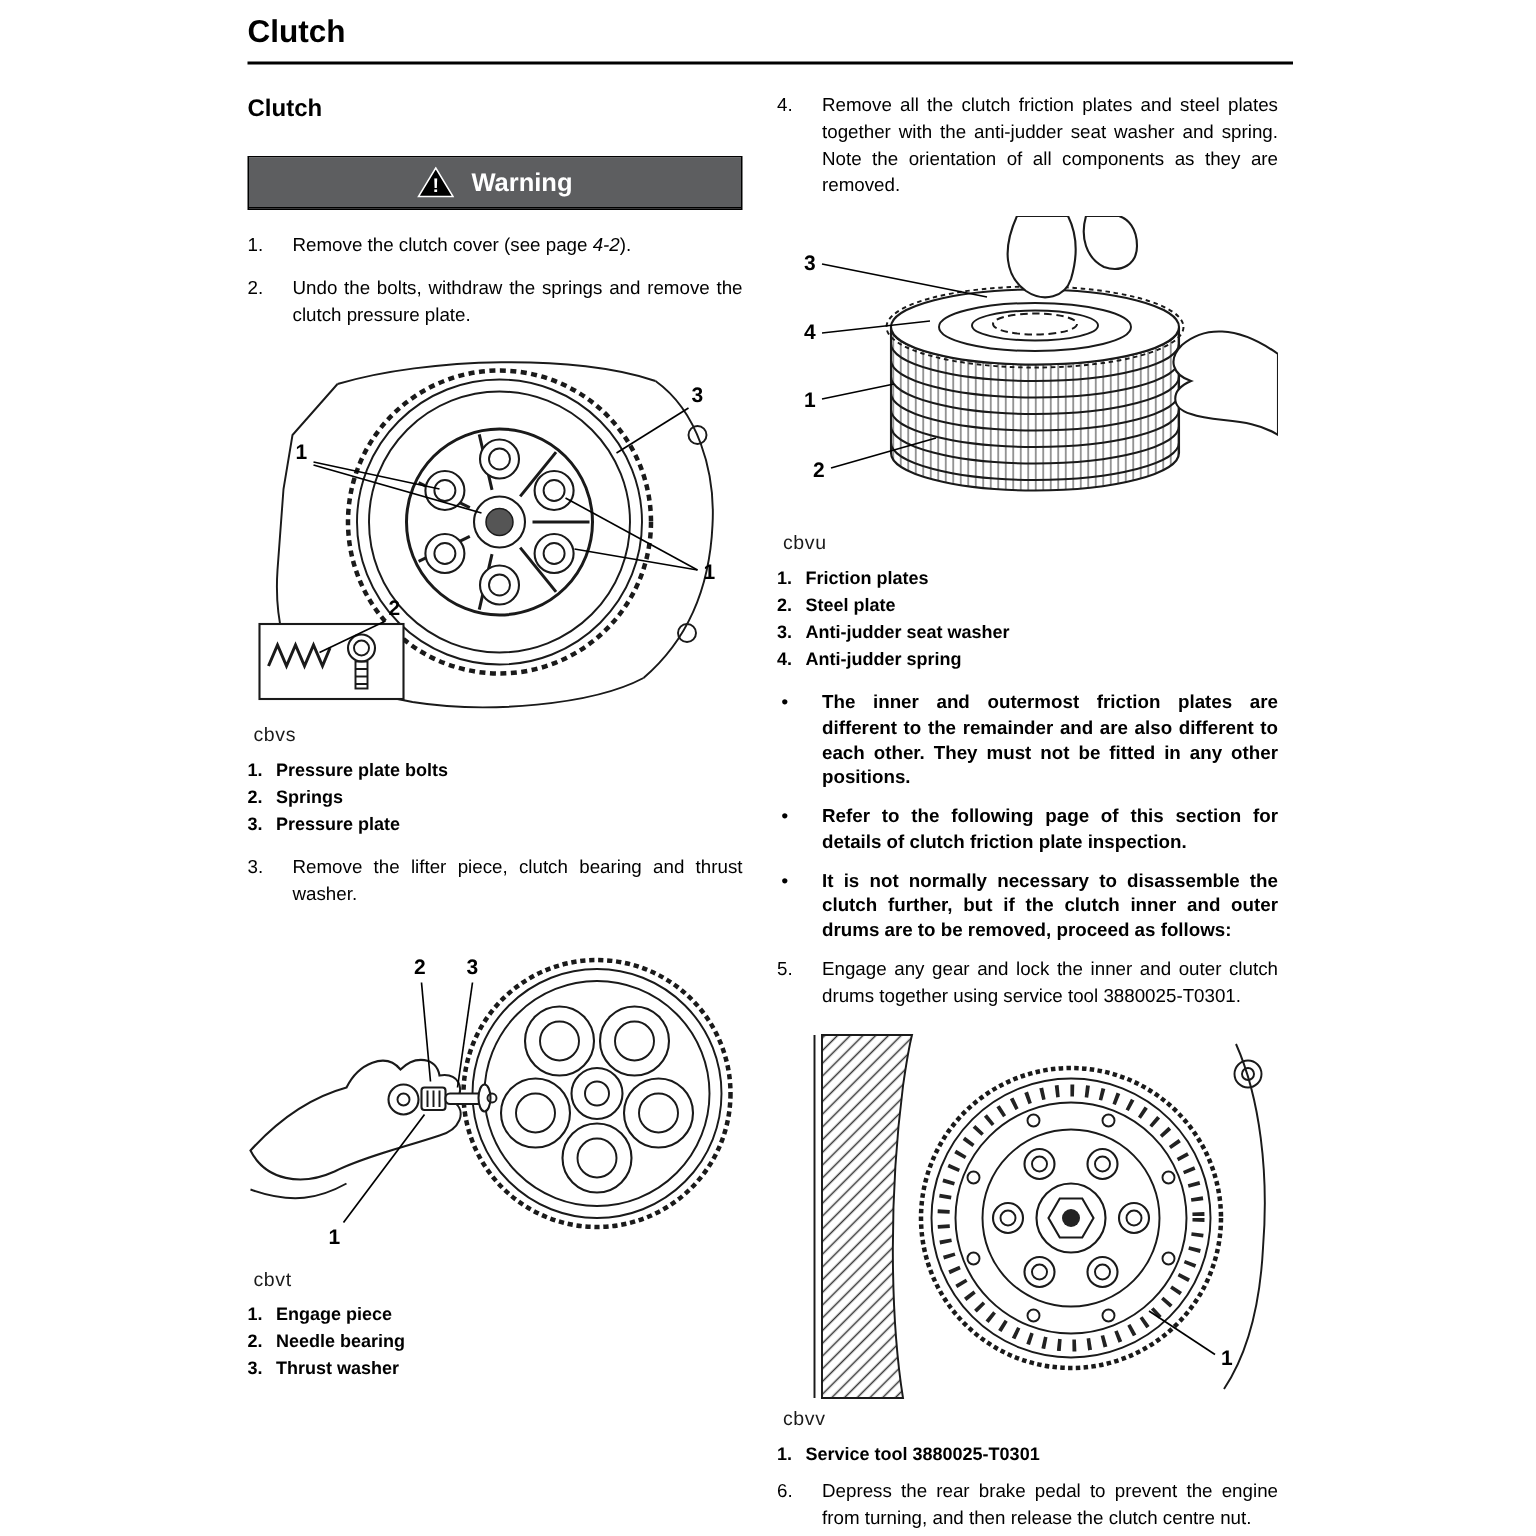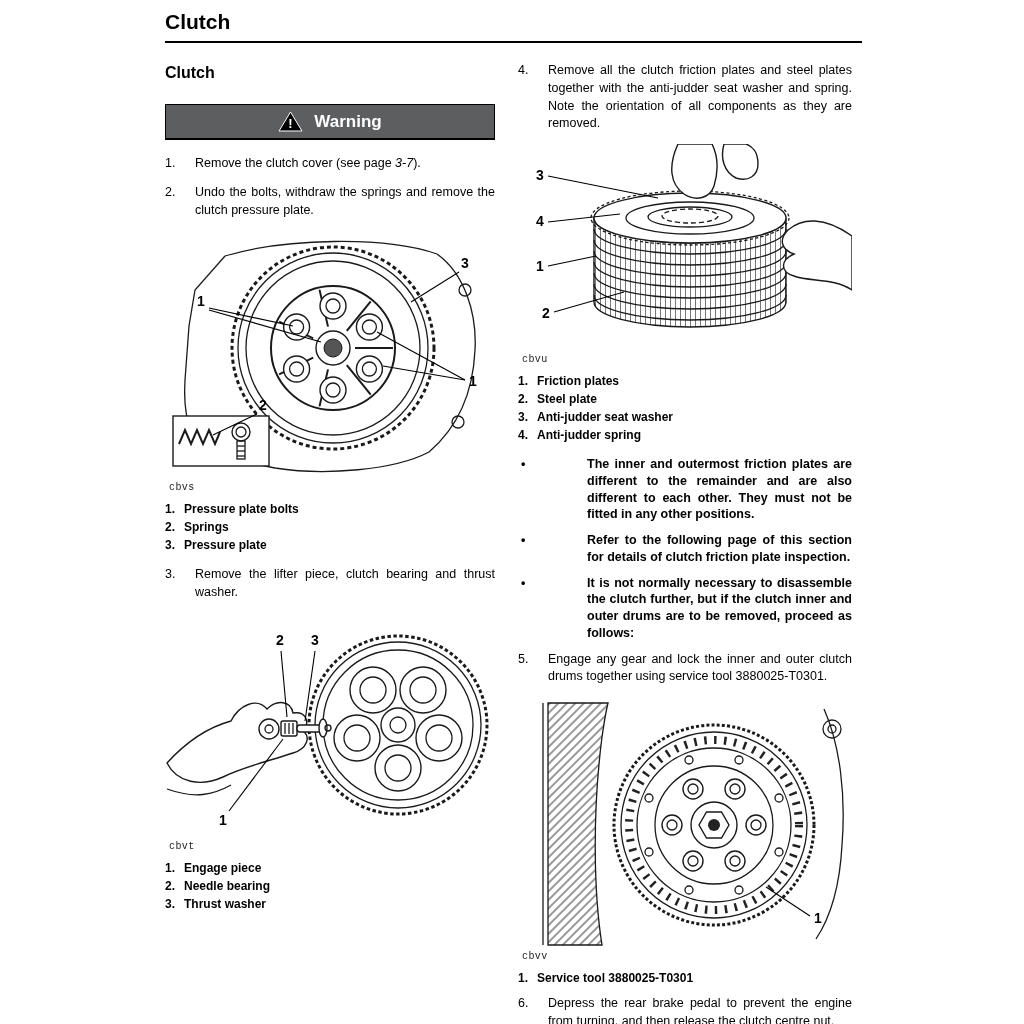--- a/index.html
+++ b/index.html
@@ -22,30 +22,30 @@
   .warning-body{font-size:12.5px;line-height:1.36;text-align:justify;padding:7px 9px 9px;}
 
   .steps-block{margin-top:15px;}
   .step{display:flex;font-size:12.5px;line-height:1.42;margin:0 0 11px;}
   .step-num{width:30px;flex-shrink:0;}
   .step-text{flex:1;text-align:justify;}
   .it{font-style:italic;}
 
   .figure{margin:4px 0 0;}
   .figure svg{display:block;}
-  .fig-code{font-size:10px;letter-spacing:.4px;color:#1a1a1a;margin:2px 0 7px 4px;font-family:Liberation Mono, monospace;}
+  .fig-code{font-size:13px;letter-spacing:.4px;color:#1a1a1a;margin:2px 0 7px 4px;}
 
   .legend{font-size:12px;font-weight:700;line-height:1.5;margin:0 0 12px;}
   .legend-row{display:flex;}
   .legend-num{width:19px;flex-shrink:0;}
 
   .note-heading{font-size:13.5px;font-weight:700;margin:2px 0 9px;}
   .note{display:flex;font-size:12.5px;font-weight:700;line-height:1.34;margin:0 0 9px;}
   .note-bullet{width:27px;flex-shrink:0;padding-left:3px;}
-  .note-text{flex:1;text-align:justify;margin-left:39px;}
+  .note-text{flex:1;text-align:justify;}
 
   svg .ln{stroke:#1a1a1a;stroke-width:1.3;fill:none;}
   svg .ln2{stroke:#1a1a1a;stroke-width:2;fill:none;}
   svg .teeth{stroke:#1a1a1a;stroke-width:3;fill:none;}
   svg .wfill{fill:#fff;stroke:#1a1a1a;stroke-width:1.4;}
   svg .leader{stroke:#000;stroke-width:1.1;fill:none;}
   svg text.callout{font-family:"Liberation Sans",sans-serif;font-weight:700;font-size:14px;fill:#000;}
 </style>
 </head>
 <body>
@@ -66,21 +66,21 @@
           <polygon points="12.5,1 24,20 1,20" fill="#000" stroke="#fff" stroke-width="1"></polygon>
           <text x="12.5" y="17" text-anchor="middle" font-size="13" font-weight="bold" fill="#fff" font-family="Liberation Sans, sans-serif">!</text>
         </svg>
         <span class="warning-title">Warning</span>
       </div>
     </div>
 
     <div class="steps-block">
       <div class="step">
         <span class="step-num">1.</span>
-        <span class="step-text"><span>Remove the clutch cover (see page </span><span class="it">3-7</span><span>).</span></span>
+        <span class="step-text"><span>Remove the clutch cover (see page </span><span class="it">4-2</span><span>).</span></span>
       </div>
       <div class="step">
         <span class="step-num">2.</span>
         <span class="step-text">Undo the bolts, withdraw the springs and remove the clutch pressure plate.</span>
       </div>
     </div>
 
     <div class="figure">
       <svg width="330" height="250" viewBox="0 0 330 250">
 

